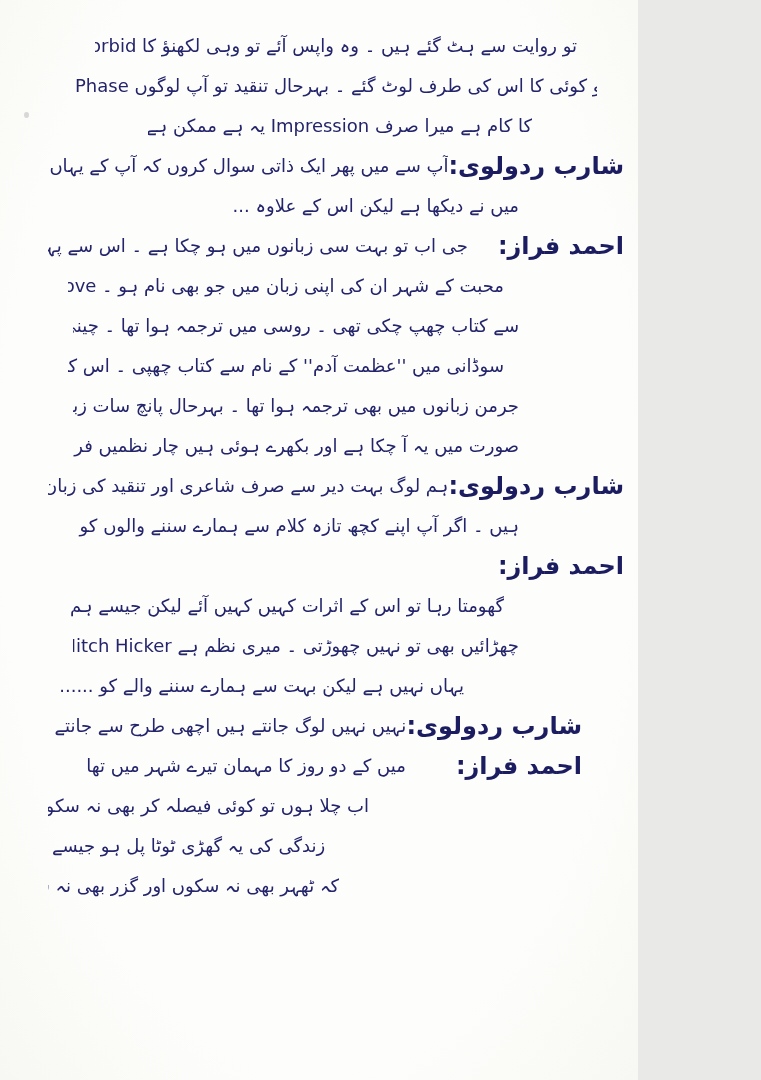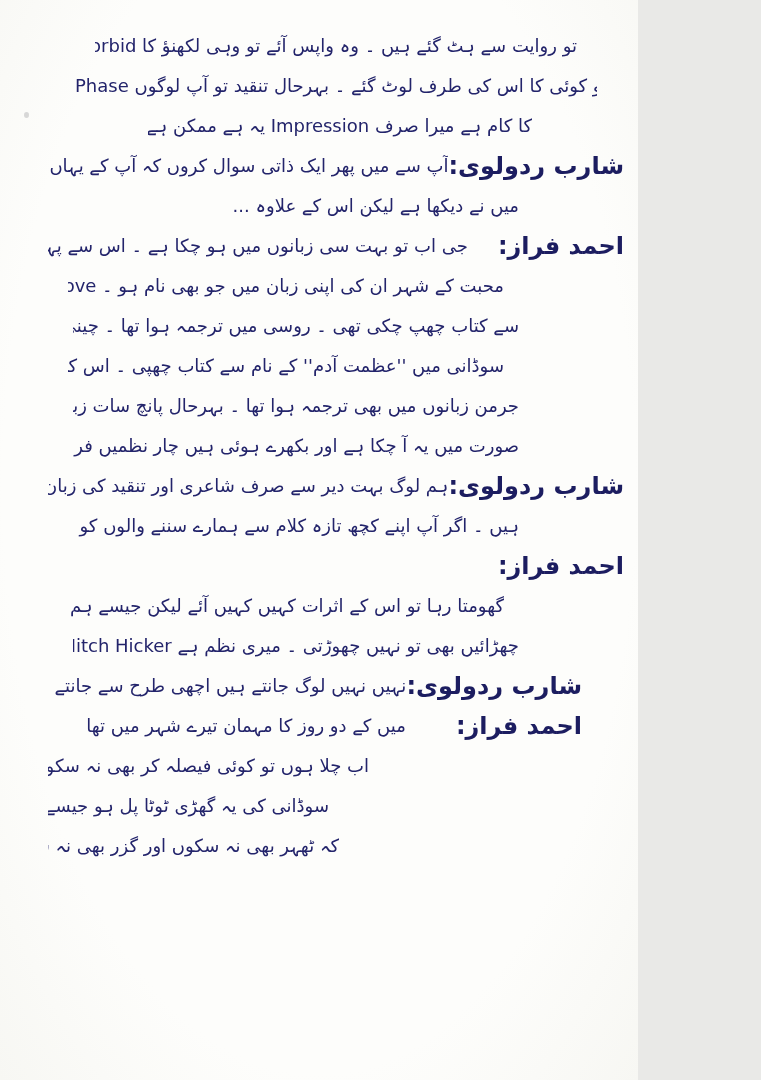--- a/index.html
+++ b/index.html
@@ -144,35 +144,36 @@
       <div class="line cont natural">ہیں ۔ اگر آپ اپنے کچھ تازہ کلام سے ہمارے سننے والوں کو ...</div>
     </div>
 
     <div>
       <div class="labelrow">
         <span class="speaker">احمد فراز:</span>
         <span class="gap30"></span>
       </div>
       <div class="line cont2">گھومتا رہا تو اس کے اثرات کہیں کہیں آئے لیکن جیسے ہم غزل سے دامن</div>
       <div class="line cont">چھڑائیں بھی تو نہیں چھوڑتی ۔ میری نظم ہے Hitch Hicker اس کا تصور تو</div>
+      <div class="line endA2 natural">یہاں نہیں ہے لیکن بہت سے ہمارے سننے والے کو ......</div>
     </div>
 
     <div>
       <div class="labelrow q3row">
         <span class="speaker">شارب ردولوی:</span>
         <span class="txt natural">نہیں نہیں لوگ جانتے ہیں اچھی طرح سے جانتے ہیں ۔</span>
       </div>
     </div>
 
     <div>
       <div class="labelrow q3row">
         <span class="speaker">احمد فراز:</span>
         <span class="gap50"></span>
         <span class="verse-line v1">میں کے دو روز کا مہمان تیرے شہر میں تھا</span>
       </div>
       <div class="verse-line v2">اب چلا ہوں تو کوئی فیصلہ کر بھی نہ سکوں</div>
-      <div class="verse-line v3">سوڈانی کی یہ گھڑی ٹوٹا پل ہو جیسے</div>
+      <div class="verse-line v3">زندگی کی یہ گھڑی ٹوٹا پل ہو جیسے</div>
       <div class="verse-line v4">کہ ٹھہر بھی نہ سکوں اور گزر بھی نہ سکوں</div>
     </div>
 
   </div>
 
 </div>
 
 </body></html>

